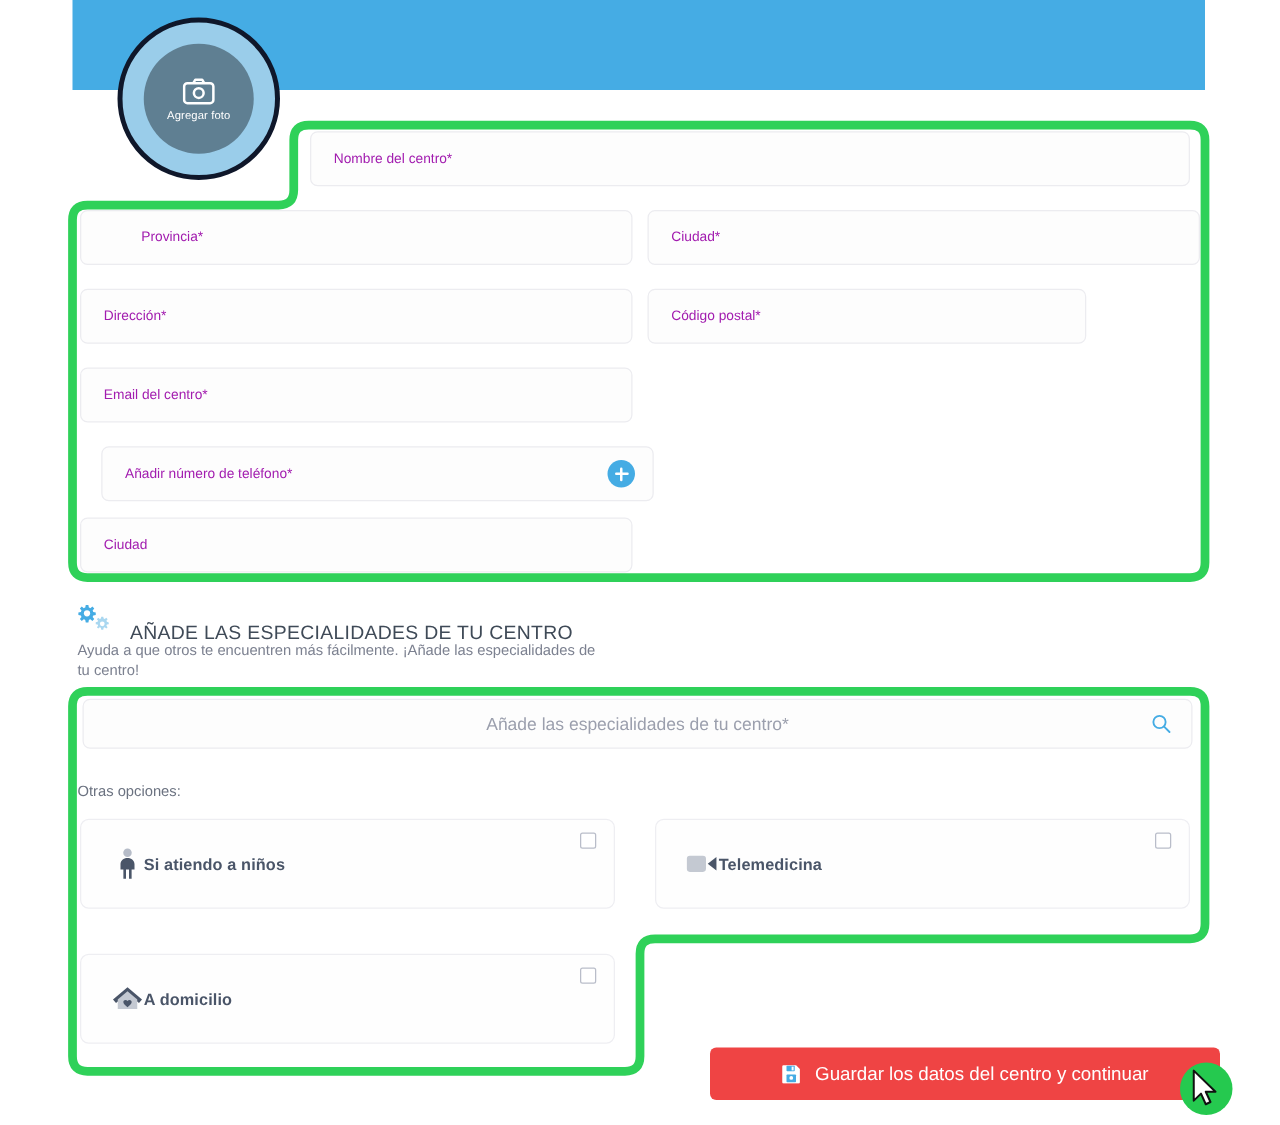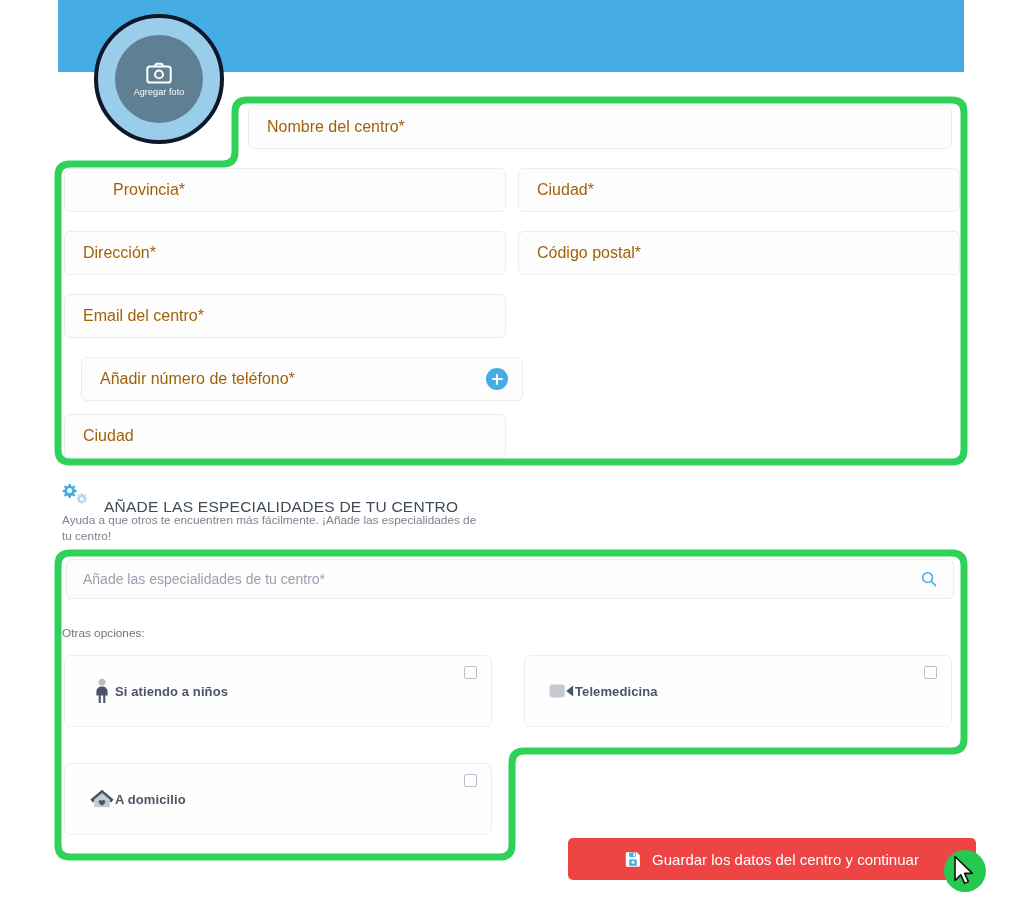--- a/index.html
+++ b/index.html
@@ -53,29 +53,29 @@
   .field {
     position: absolute;
     background: #fdfdfd;
     border: 1px solid #ececf0;
     border-radius: 6px;
     height: 44px;
     display: flex; align-items: center;
     padding: 0 18px;
   }
   .field .ph {
-    color: #a16207;
-    font-size: 16px;
+    color: #a21caf;
+    font-size: 11px;
     font-weight: 400;
   }
   .field.name   { left: 248px; top: 105px; width: 704px; }
   .field.prov   { left: 64px;  top: 168px; width: 442px; padding-left: 48px; }
   .field.city   { left: 518px; top: 168px; width: 442px; }
   .field.addr   { left: 64px;  top: 231px; width: 442px; }
-  .field.zip    { left: 518px; top: 231px; width: 442px; }
+  .field.zip    { left: 518px; top: 231px; width: 351px; }
   .field.email  { left: 64px;  top: 294px; width: 442px; }
   .field.phone  { left: 81px;  top: 357px; width: 442px; text-align: center; }
   .field.lang   { left: 64px;  top: 414px; width: 442px; }
 
   .plus-btn {
     position: absolute; right: 14px; top: 50%;
     transform: translateY(-50%);
     width: 22px; height: 22px; border-radius: 50%;
     background: #45ace4;
     display: flex; align-items: center; justify-content: center;
@@ -103,21 +103,21 @@
   }
   .section-desc {
     position: absolute; left: 62px; top: 512px; width: 420px;
     font-size: 11.8px; color: #7c8190; line-height: 1.38;
   }
 
   
   .spec-search {
     position: absolute; left: 66px; top: 559px; width: 888px; height: 40px;
     background: #fdfdfd; border: 1px solid #ececf0; border-radius: 6px;
-    display: flex; align-items: center; padding: 0 16px;
+    display: flex; align-items: center; padding: 0 16px; justify-content: center;
   }
   .spec-search .ph { color: #9b9fad; font-size: 14px; }
   .search-icon-wrap {
     position: absolute; right: 16px; top: 50%;
     transform: translateY(-50%); line-height: 0;
   }
 
   .otras {
     position: absolute; left: 62px; top: 626px;
     font-size: 11.8px; color: #6b7280;

